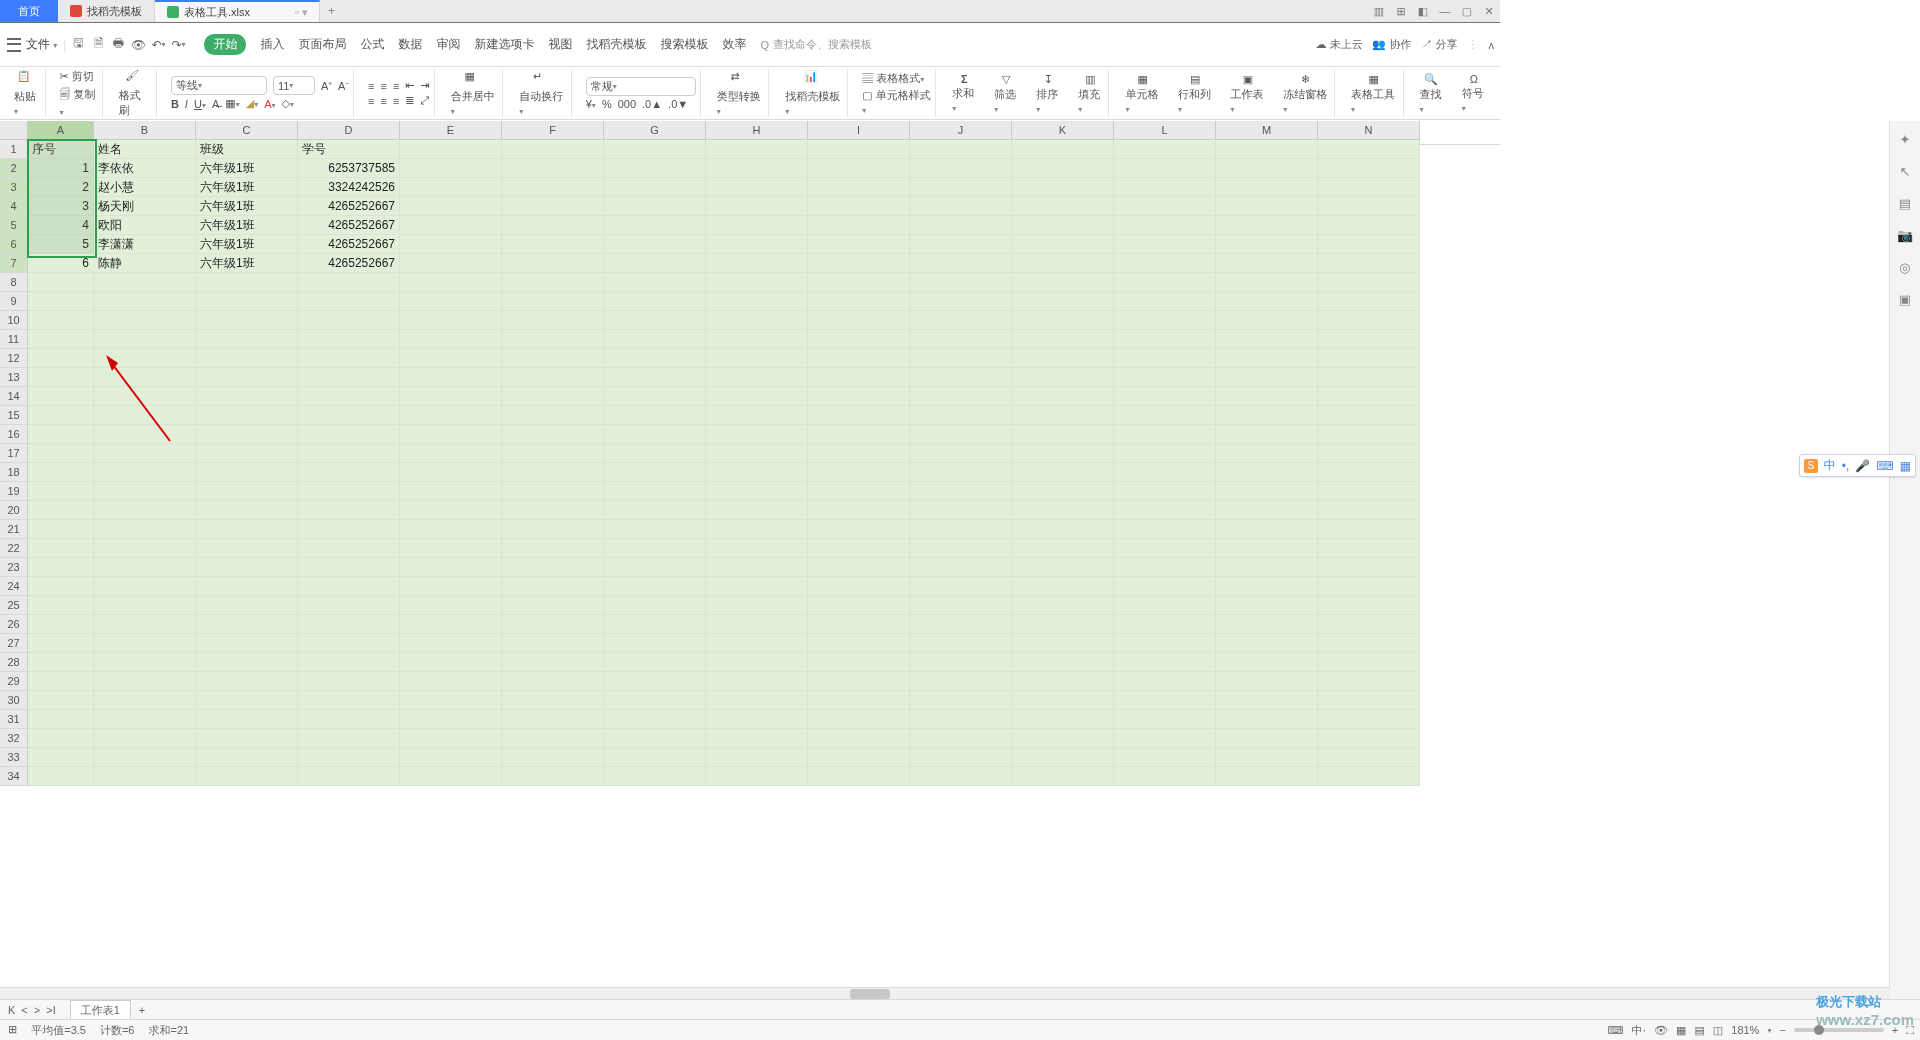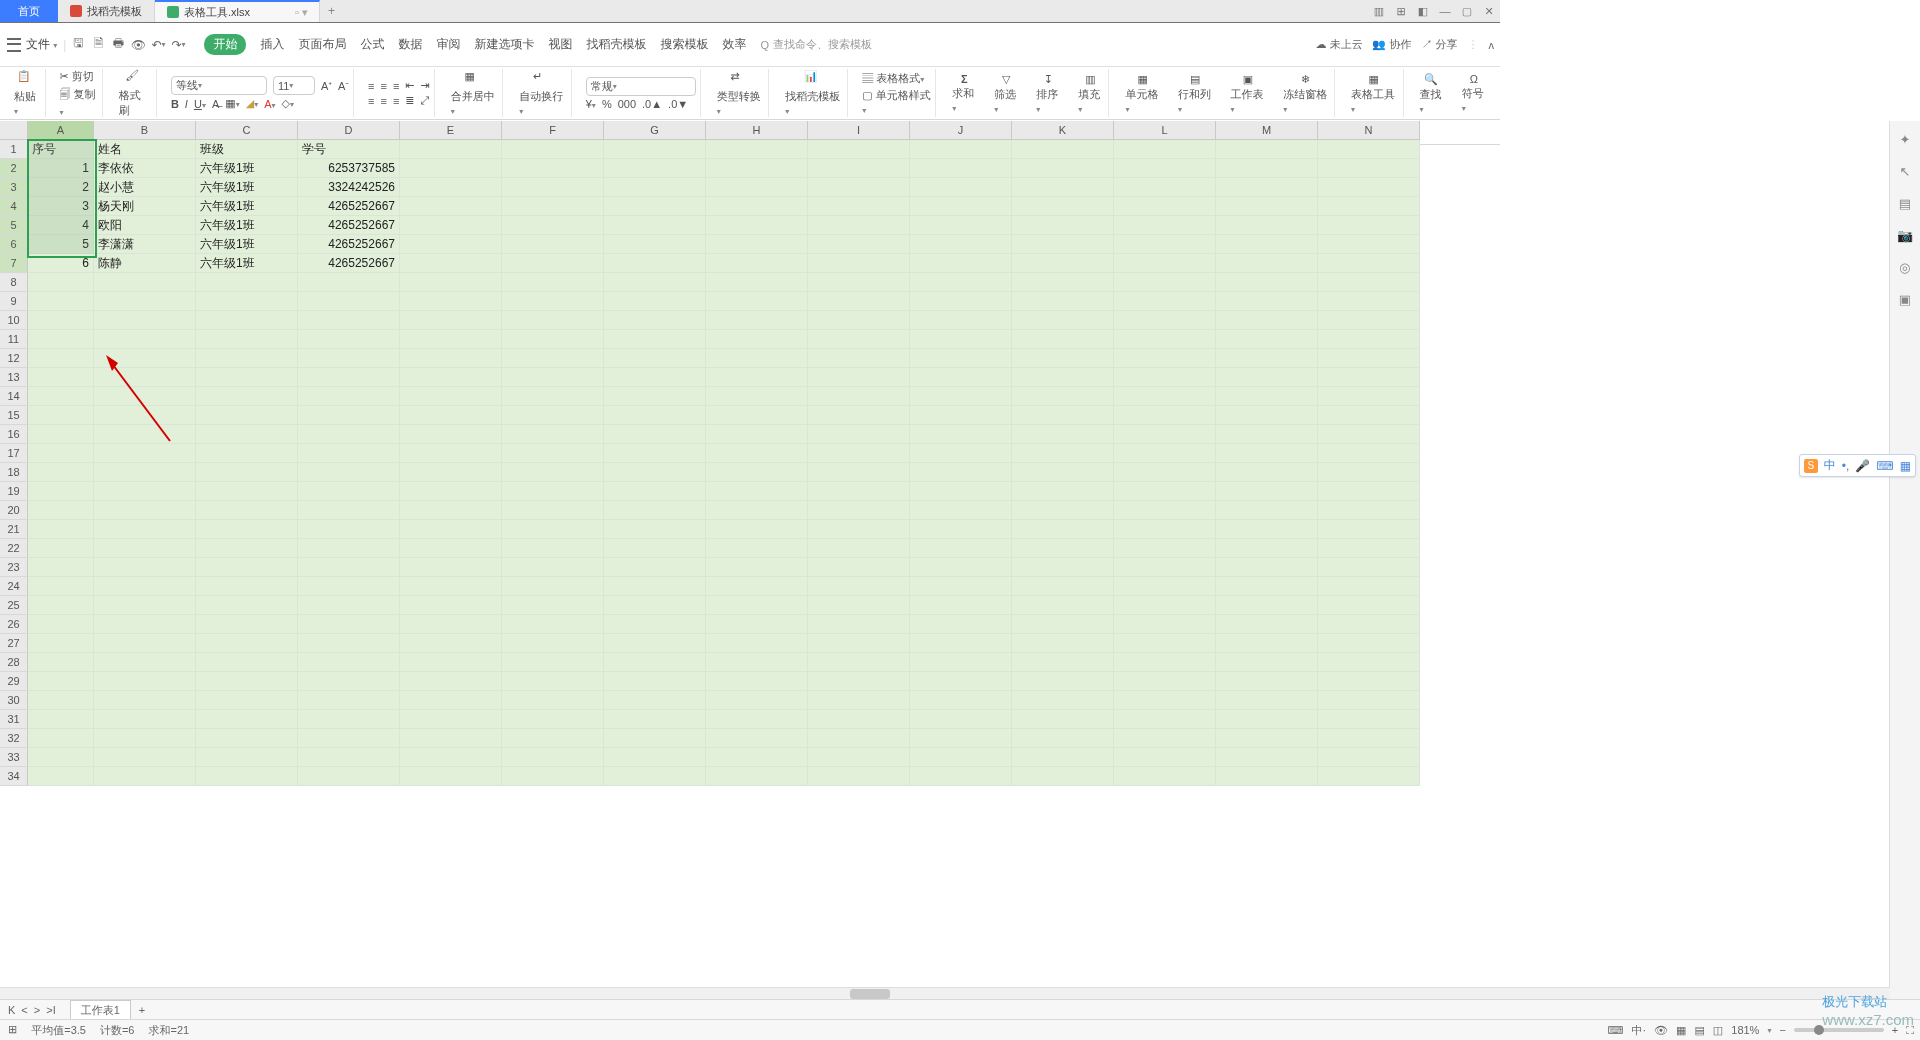--- a/index.html
+++ b/index.html
@@ -52,21 +52,21 @@
 .sheetbar{position:absolute;left:0;right:0;bottom:20px;height:20px;border-top:1px solid #d8d8d8;display:flex;align-items:center;font-size:11px;color:#666;background:#f7f7f7}
 .sheetbar .nav{display:flex;gap:6px;padding:0 8px}
 .sheetbar .tab2{padding:2px 10px;background:#fff;border:1px solid #ccc;border-bottom:none;margin-left:6px}
 .status{position:absolute;left:0;right:0;bottom:0;height:20px;border-top:1px solid #d8d8d8;display:flex;align-items:center;font-size:11px;color:#666;background:#f7f7f7}
 .status .left{display:flex;gap:14px;padding-left:8px}
 .status .right{position:absolute;right:6px;display:flex;gap:8px;align-items:center}
 .zoom-track{width:90px;height:4px;background:#ccc;position:relative;border-radius:2px}
 .zoom-thumb{position:absolute;top:-3px;left:20px;width:10px;height:10px;background:#888;border-radius:50%}
 .ime{position:absolute;right:4px;top:454px;background:#fff;border:1px solid #c8d4e6;border-radius:3px;padding:2px 4px;display:flex;gap:6px;align-items:center;box-shadow:0 1px 2px rgba(0,0,0,.1)}
 .ime .sq{width:14px;height:14px;border-radius:2px;display:flex;align-items:center;justify-content:center;color:#fff;font-size:10px}
-.watermark{position:absolute;right:6px;bottom:12px;font-size:13px;color:#4aa3e0;font-weight:normal}
+.watermark{position:absolute;right:6px;bottom:12px;font-size:13px;color:#4aa3e0;font-weight:bold}
 .watermark small{display:block;font-size:15px;color:#9bb}
 .hscroll{position:absolute;left:0;right:30px;bottom:40px;height:12px;background:#f0f0f0;border-top:1px solid #ddd}
 .hscroll .thumb{position:absolute;left:850px;width:40px;top:1px;bottom:1px;background:#c8c8c8;border-radius:3px}
 svg{display:block}
 </style>
 </head>
 <body>
 
 <div class="tabbar">
   <div class="tab tab-home">

